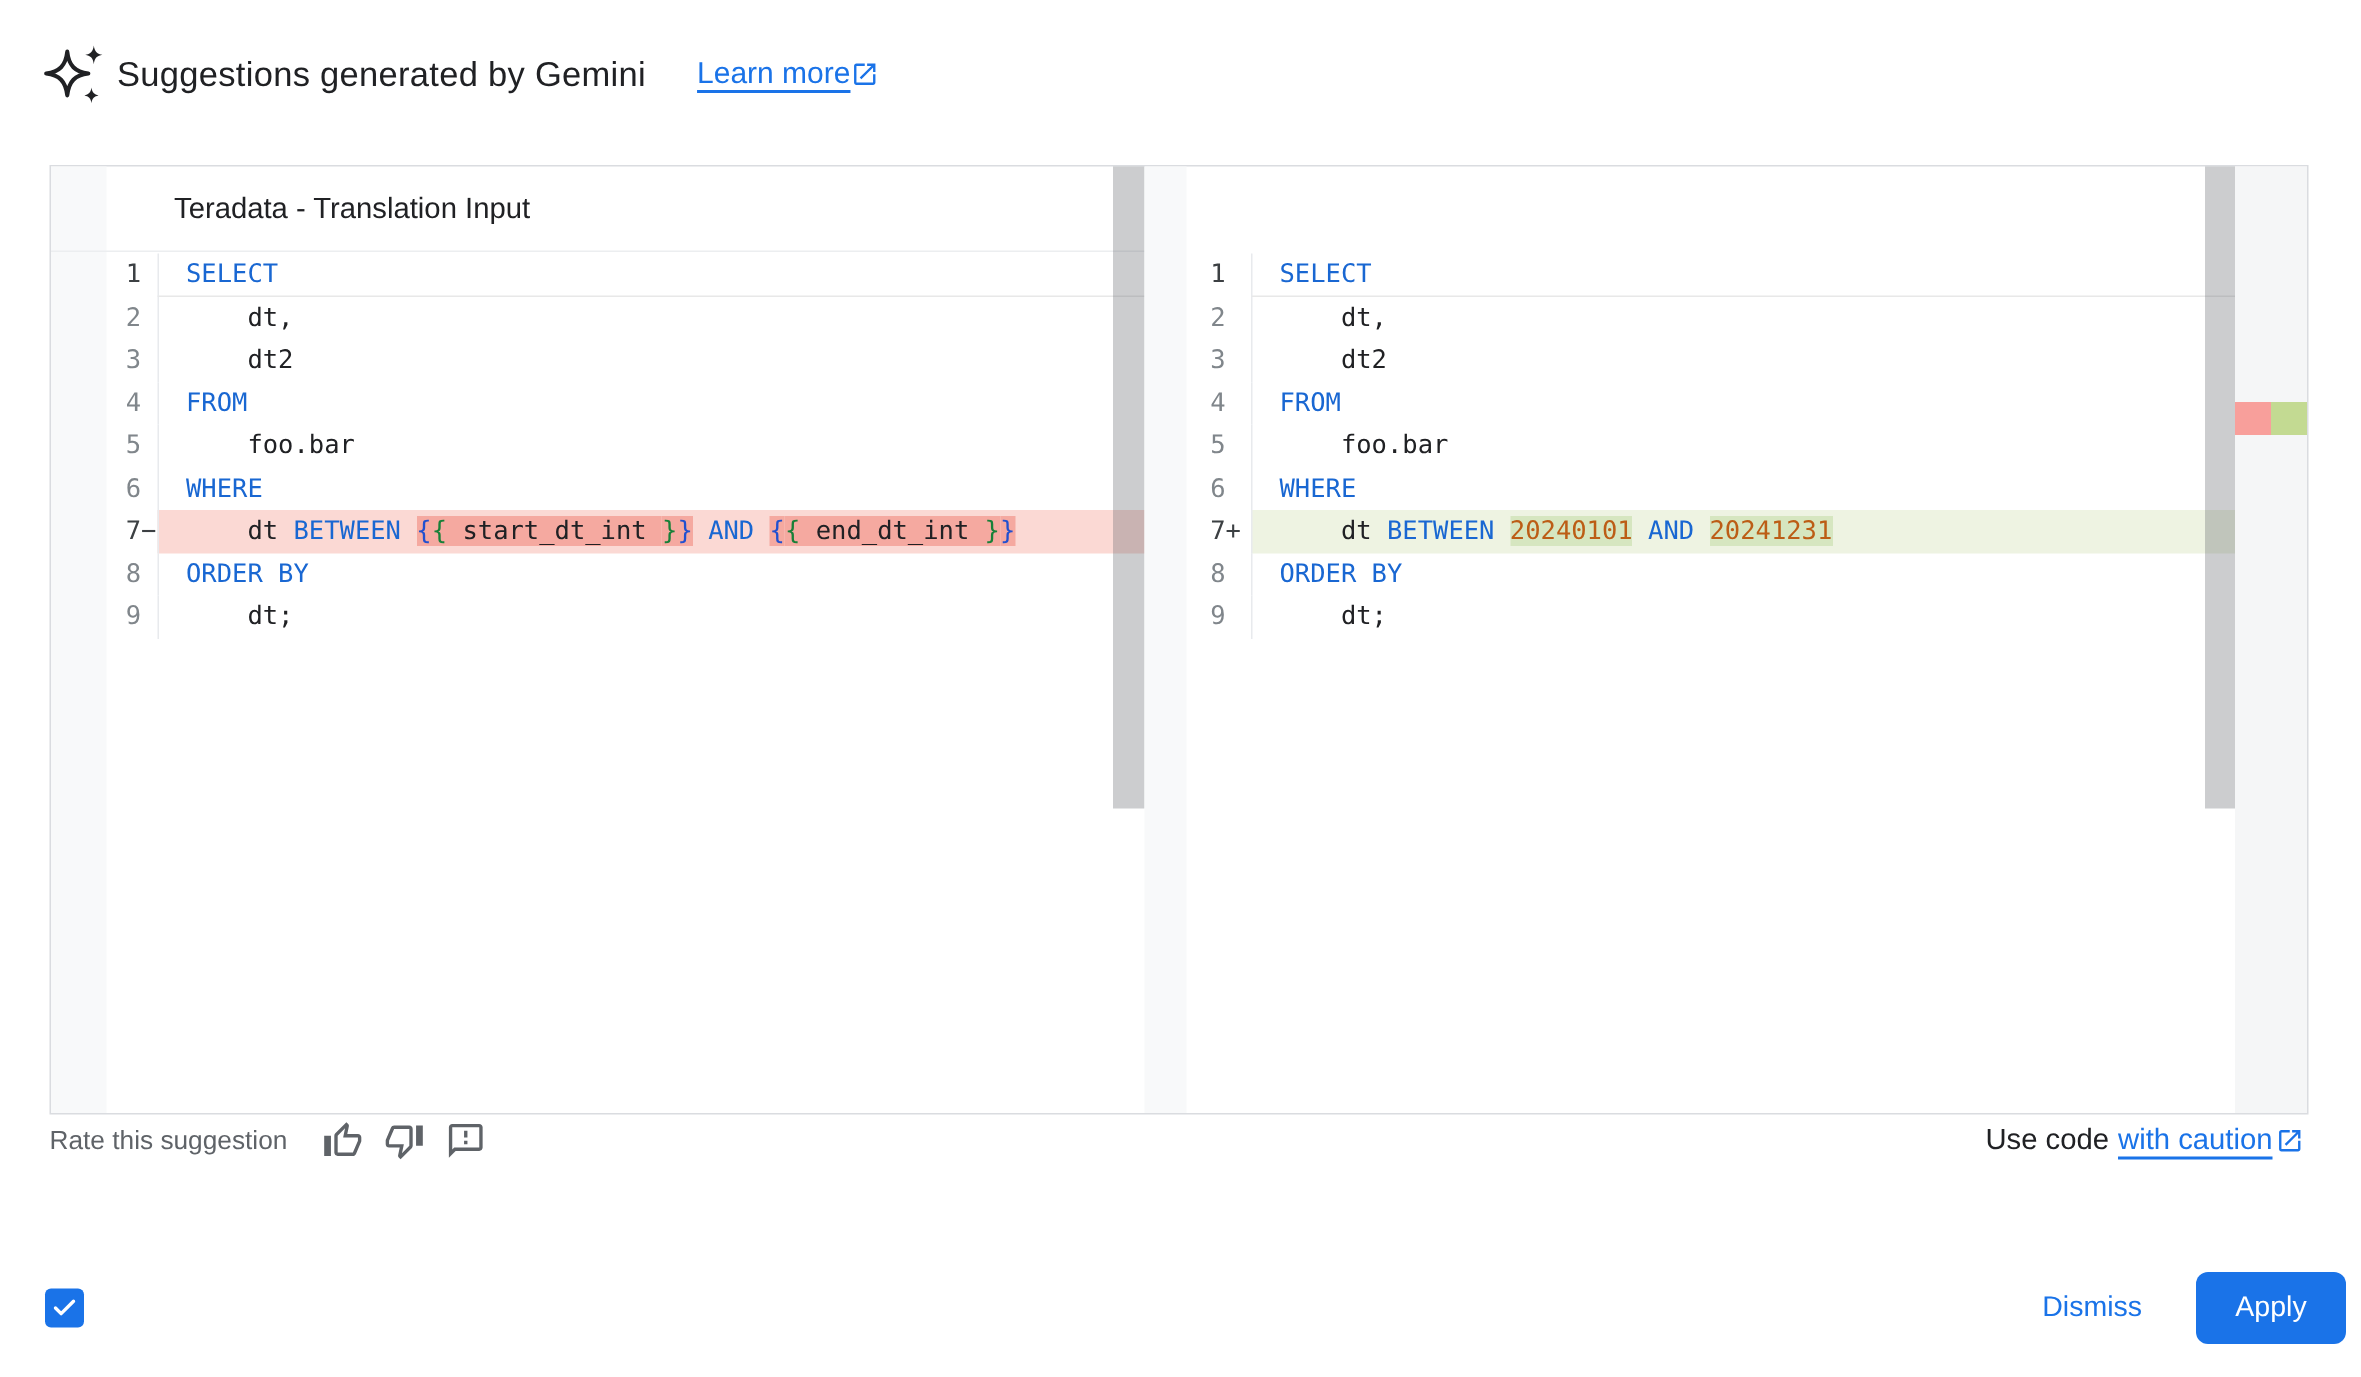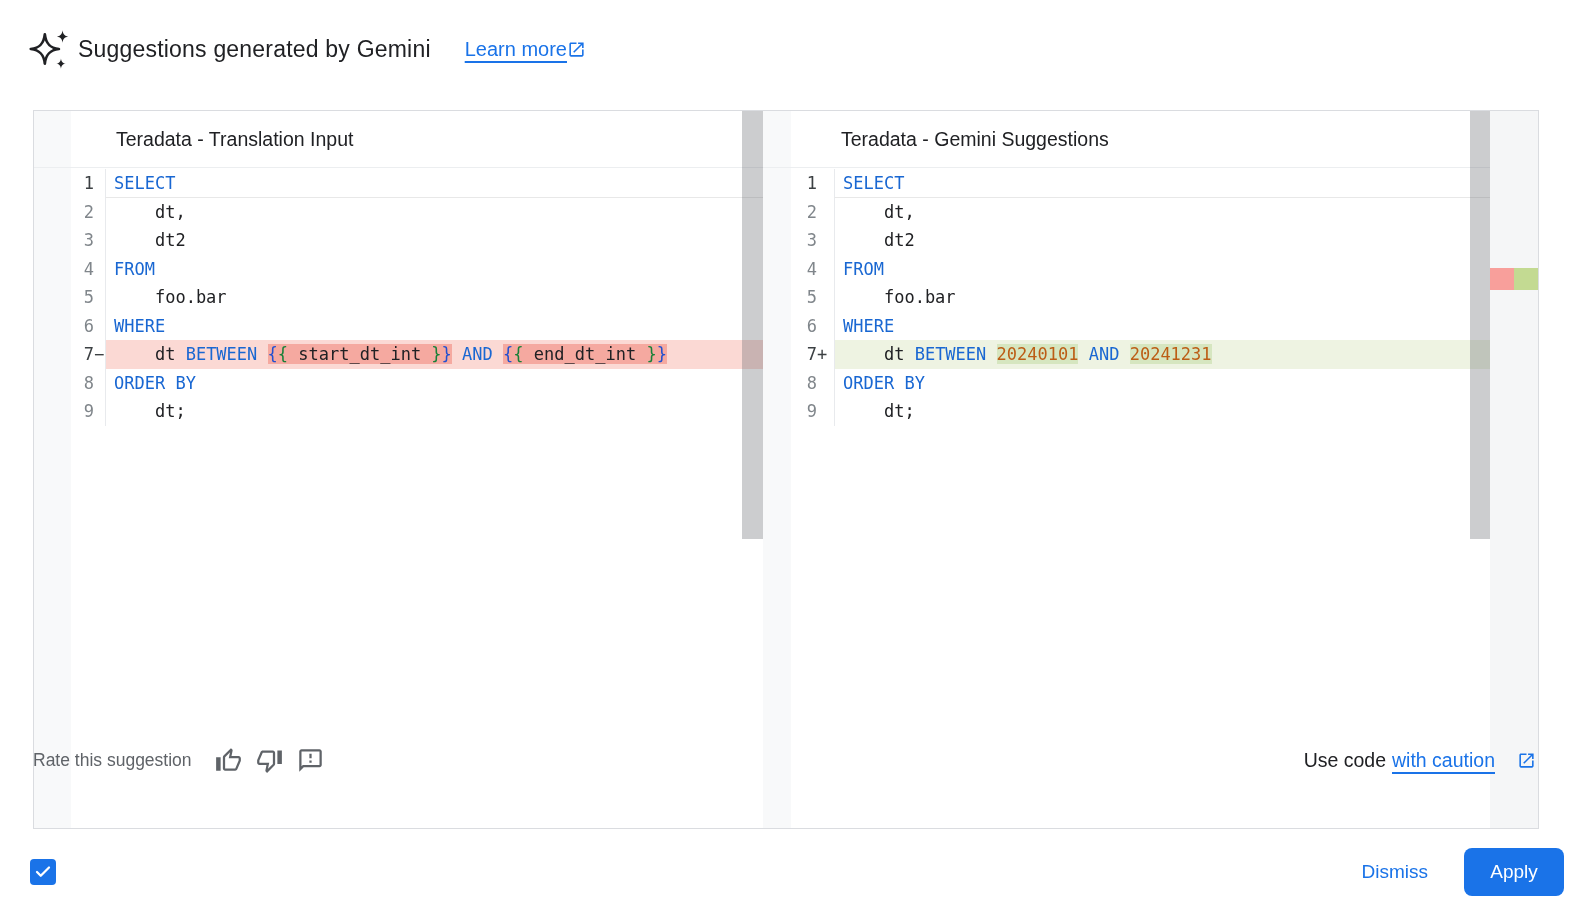--- a/index.html
+++ b/index.html
@@ -17,42 +17,42 @@
   
   .top-header{position:absolute;left:24px;top:24px;display:flex;align-items:center;height:50px}
   .sparkle{width:50px;height:50px;flex:0 0 auto}
   .page-title{font-size:23px;margin-left:4px;letter-spacing:.2px;color:#202124}
   .learn-more{margin-left:34px;display:flex;align-items:center;gap:0;cursor:pointer;text-decoration:none}
   .learn-more .lm-text{font-size:20px;font-weight:500;color:var(--accent);
     text-decoration:underline;text-underline-offset:5px;text-decoration-thickness:2px}
   .ext-icon{width:19px;height:19px;fill:var(--accent)}
 
   
-  .diff{position:absolute;left:33px;top:110px;width:1506px;height:719px;
+  .diff{position:absolute;left:33px;top:110px;width:1506px;height:633px;
     border:1px solid var(--border);background:#fff}
   .pane{position:absolute;top:0;bottom:0}
   .pane-left{left:0;width:729px}
   .pane-right{left:729px;right:0}
   .gutter-strip{position:absolute;top:0;bottom:0;left:0;background:var(--gutter)}
   .pane-left .gutter-strip{width:37px}
   .pane-right .gutter-strip{width:28px}
   .pane-header{position:absolute;top:0;left:0;right:0;height:57px;display:flex;align-items:center;
     font-size:19.5px;color:#202124;border-bottom:1px solid #eceef0}
   .pane-left .pane-header{padding-left:82px}
   .pane-right .pane-header{padding-left:78px}
   .lines{position:absolute;top:58px;left:0;right:0}
   .pane-right .lines{right:48px}
   .line-row{display:flex;height:28.5px;line-height:28.5px;white-space:pre;
     font-family:"DejaVu Sans Mono","Liberation Mono",monospace;font-size:17px}
   .ln{width:60px;text-align:right;color:var(--ln);flex:0 0 auto}
   .pane-right .ln{width:54px}
   .ln-strong{color:#3c4043}
   .sign{width:11px;color:#3c4043;flex:0 0 auto;text-align:left}
   .pane-right .sign{width:17px}
-  .codecell{flex:1;height:100%;border-left:1px solid #e8eaed;padding-left:8px;color:var(--text)}
+  .codecell{flex:1;height:100%;border-left:1px solid #e8eaed;padding-left:18px;color:var(--text)}
   .current .codecell{border-bottom:1px solid #e8e8e8}
   .removed .codecell{background:var(--removed-line)}
   .added .codecell{background:var(--added-line)}
   .tok-kw{color:var(--keyword)}
   .tok-num{color:var(--number)}
   .tok-brb{color:var(--br-blue)}
   .tok-brg{color:var(--br-green)}
   .chr-removed{background:var(--removed-char)}
   .chr-added{background:var(--added-char)}
   .scrollbar{position:absolute;top:0;height:428px;background:rgba(100,104,109,.33)}
@@ -64,21 +64,21 @@
   .mark-added{left:24px;width:24px;background:var(--ruler-green)}
 
   
   .rate-row{position:absolute;left:33px;top:739px;width:1503px;height:42px;display:flex;align-items:center}
   .rate-label{font-size:17.5px;color:var(--muted)}
   .icon-btn{width:30px;height:30px;border:none;background:none;cursor:pointer;
     display:flex;align-items:center;justify-content:center;padding:0}
   .icon-btn svg{width:27px;height:27px;fill:var(--muted)}
   .rate-icons{display:flex;align-items:center;gap:11px;margin-left:22px}
   .use-code{margin-left:auto;display:flex;align-items:flex-end;gap:6px;font-size:19.5px;color:#202124}
-  .use-code a{display:flex;align-items:center;gap:22px;text-decoration:none;cursor:pointer}
+  .use-code a{display:flex;align-items:center;gap:2px;text-decoration:none;cursor:pointer}
   .use-code .wc-text{color:var(--accent);text-decoration:underline;text-underline-offset:5px;text-decoration-thickness:2px}
 
   
   .footer-row{position:absolute;left:30px;top:846px;width:1534px;height:52px;display:flex;align-items:center}
   .checkbox{width:26px;height:26px;border-radius:4px;background:var(--accent);
     display:flex;align-items:center;justify-content:center;cursor:pointer;flex:0 0 auto}
   .checkbox svg{width:18px;height:18px}
   .save-label{margin-left:17px;font-size:19px;color:#202124}
   .dismiss-btn{margin-left:auto;border:none;background:none;color:var(--accent);
     font-size:19px;font-weight:400;font-family:inherit;cursor:pointer;padding:10px 24px}
@@ -119,23 +119,20 @@
         <div class="line-row"><div class="ln">6</div><div class="sign"></div><div class="codecell"><span class="tok-kw">WHERE</span></div></div>
         <div class="line-row removed"><div class="ln ln-strong">7</div><div class="sign">−</div><div class="codecell"><span class="tok-pl">    dt </span><span class="tok-kw">BETWEEN</span><span class="tok-pl"> </span><span class="tok-brb chr-removed">{</span><span class="tok-brg chr-removed">{</span><span class="tok-pl chr-removed"> start_dt_int </span><span class="tok-brg chr-removed">}</span><span class="tok-brb chr-removed">}</span><span class="tok-pl"> </span><span class="tok-kw">AND</span><span class="tok-pl"> </span><span class="tok-brb chr-removed">{</span><span class="tok-brg chr-removed">{</span><span class="tok-pl chr-removed"> end_dt_int </span><span class="tok-brg chr-removed">}</span><span class="tok-brb chr-removed">}</span></div></div>
         <div class="line-row"><div class="ln">8</div><div class="sign"></div><div class="codecell"><span class="tok-kw">ORDER BY</span></div></div>
         <div class="line-row"><div class="ln">9</div><div class="sign"></div><div class="codecell"><span class="tok-pl">    dt;</span></div></div>
       </div>
     <div class="scrollbar"></div>
   </div>
 
   <div class="pane pane-right">
     <div class="gutter-strip"></div>
-    <div class="pane-header">
-      <span>Teradata - Gemini Suggestions</span>
-    </div>
     <div class="lines" id="right-lines">
         <div class="line-row current"><div class="ln ln-strong">1</div><div class="sign"></div><div class="codecell"><span class="tok-kw">SELECT</span></div></div>
         <div class="line-row"><div class="ln">2</div><div class="sign"></div><div class="codecell"><span class="tok-pl">    dt,</span></div></div>
         <div class="line-row"><div class="ln">3</div><div class="sign"></div><div class="codecell"><span class="tok-pl">    dt2</span></div></div>
         <div class="line-row"><div class="ln">4</div><div class="sign"></div><div class="codecell"><span class="tok-kw">FROM</span></div></div>
         <div class="line-row"><div class="ln">5</div><div class="sign"></div><div class="codecell"><span class="tok-pl">    foo.bar</span></div></div>
         <div class="line-row"><div class="ln">6</div><div class="sign"></div><div class="codecell"><span class="tok-kw">WHERE</span></div></div>
         <div class="line-row added"><div class="ln ln-strong">7</div><div class="sign">+</div><div class="codecell"><span class="tok-pl">    dt </span><span class="tok-kw">BETWEEN</span><span class="tok-pl"> </span><span class="tok-num chr-added">20240101</span><span class="tok-pl"> </span><span class="tok-kw">AND</span><span class="tok-pl"> </span><span class="tok-num chr-added">20241231</span></div></div>
         <div class="line-row"><div class="ln">8</div><div class="sign"></div><div class="codecell"><span class="tok-kw">ORDER BY</span></div></div>
         <div class="line-row"><div class="ln">9</div><div class="sign"></div><div class="codecell"><span class="tok-pl">    dt;</span></div></div>

